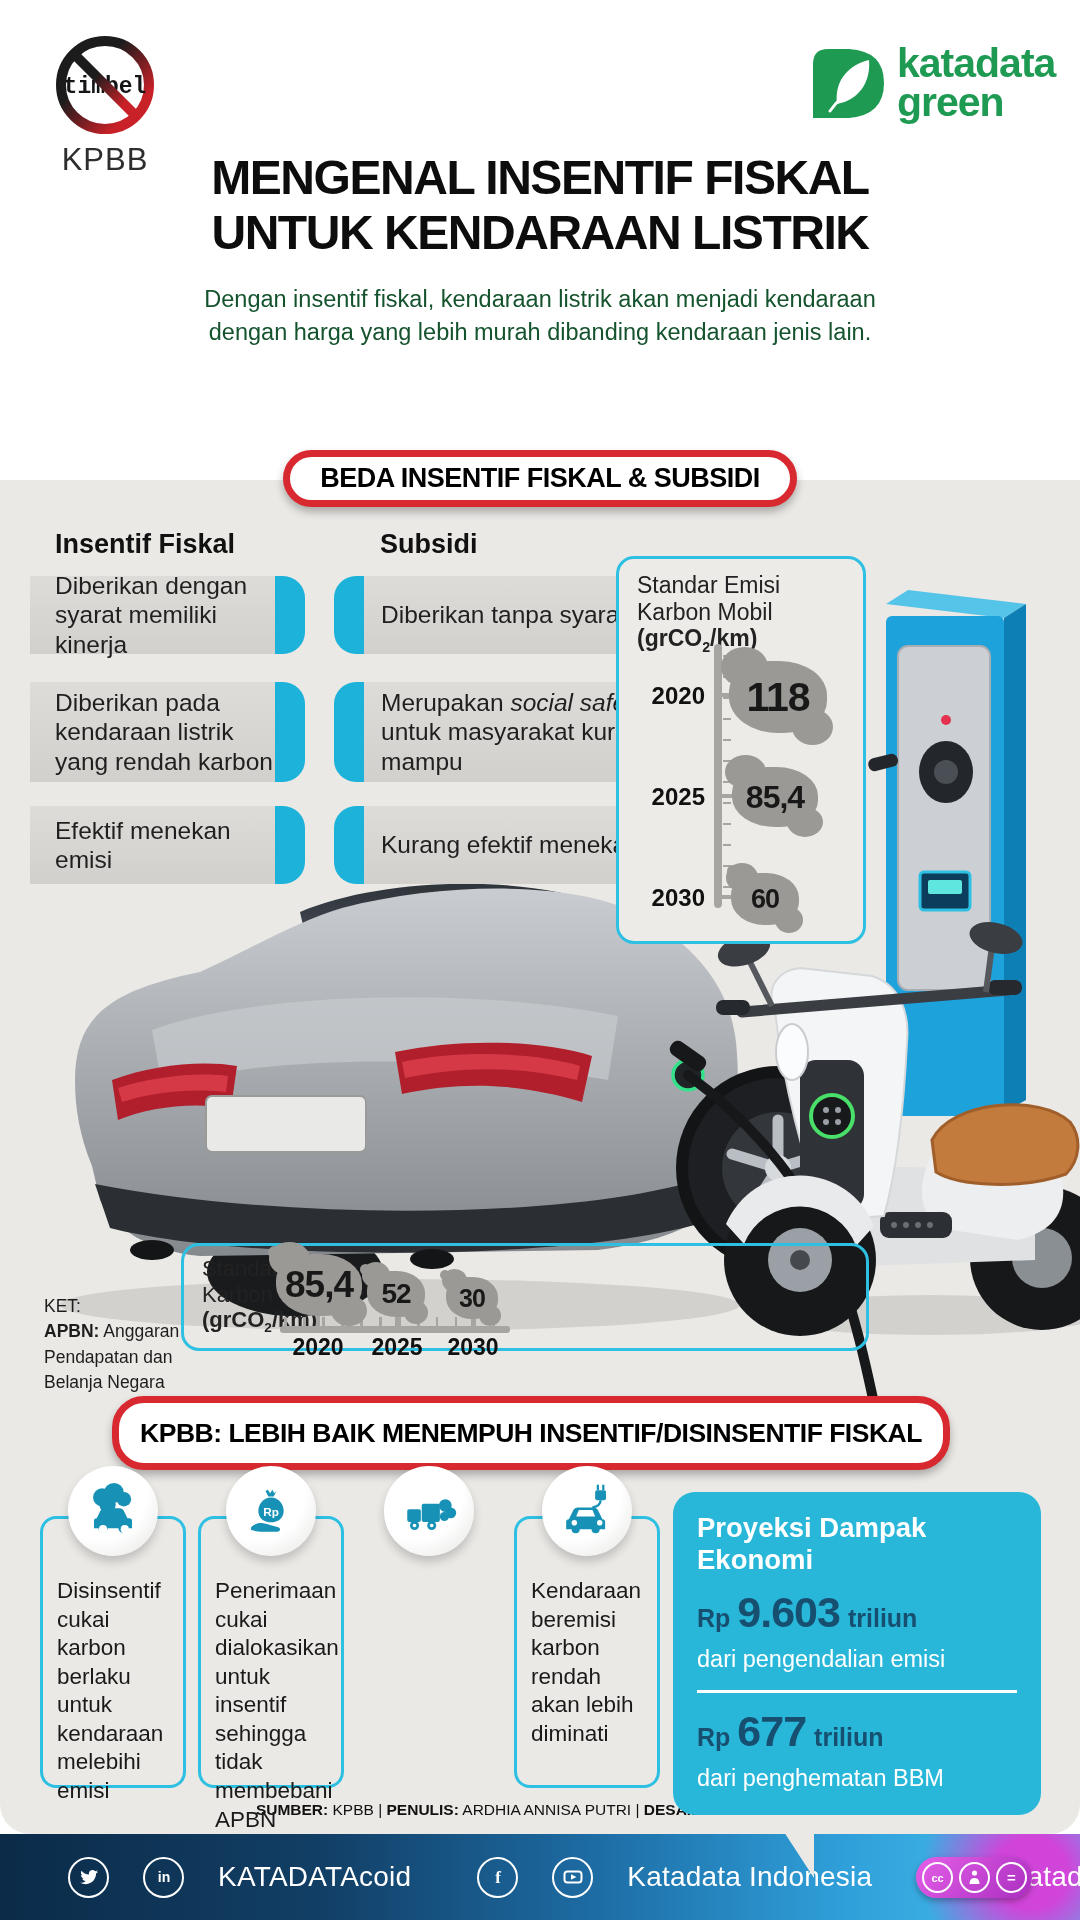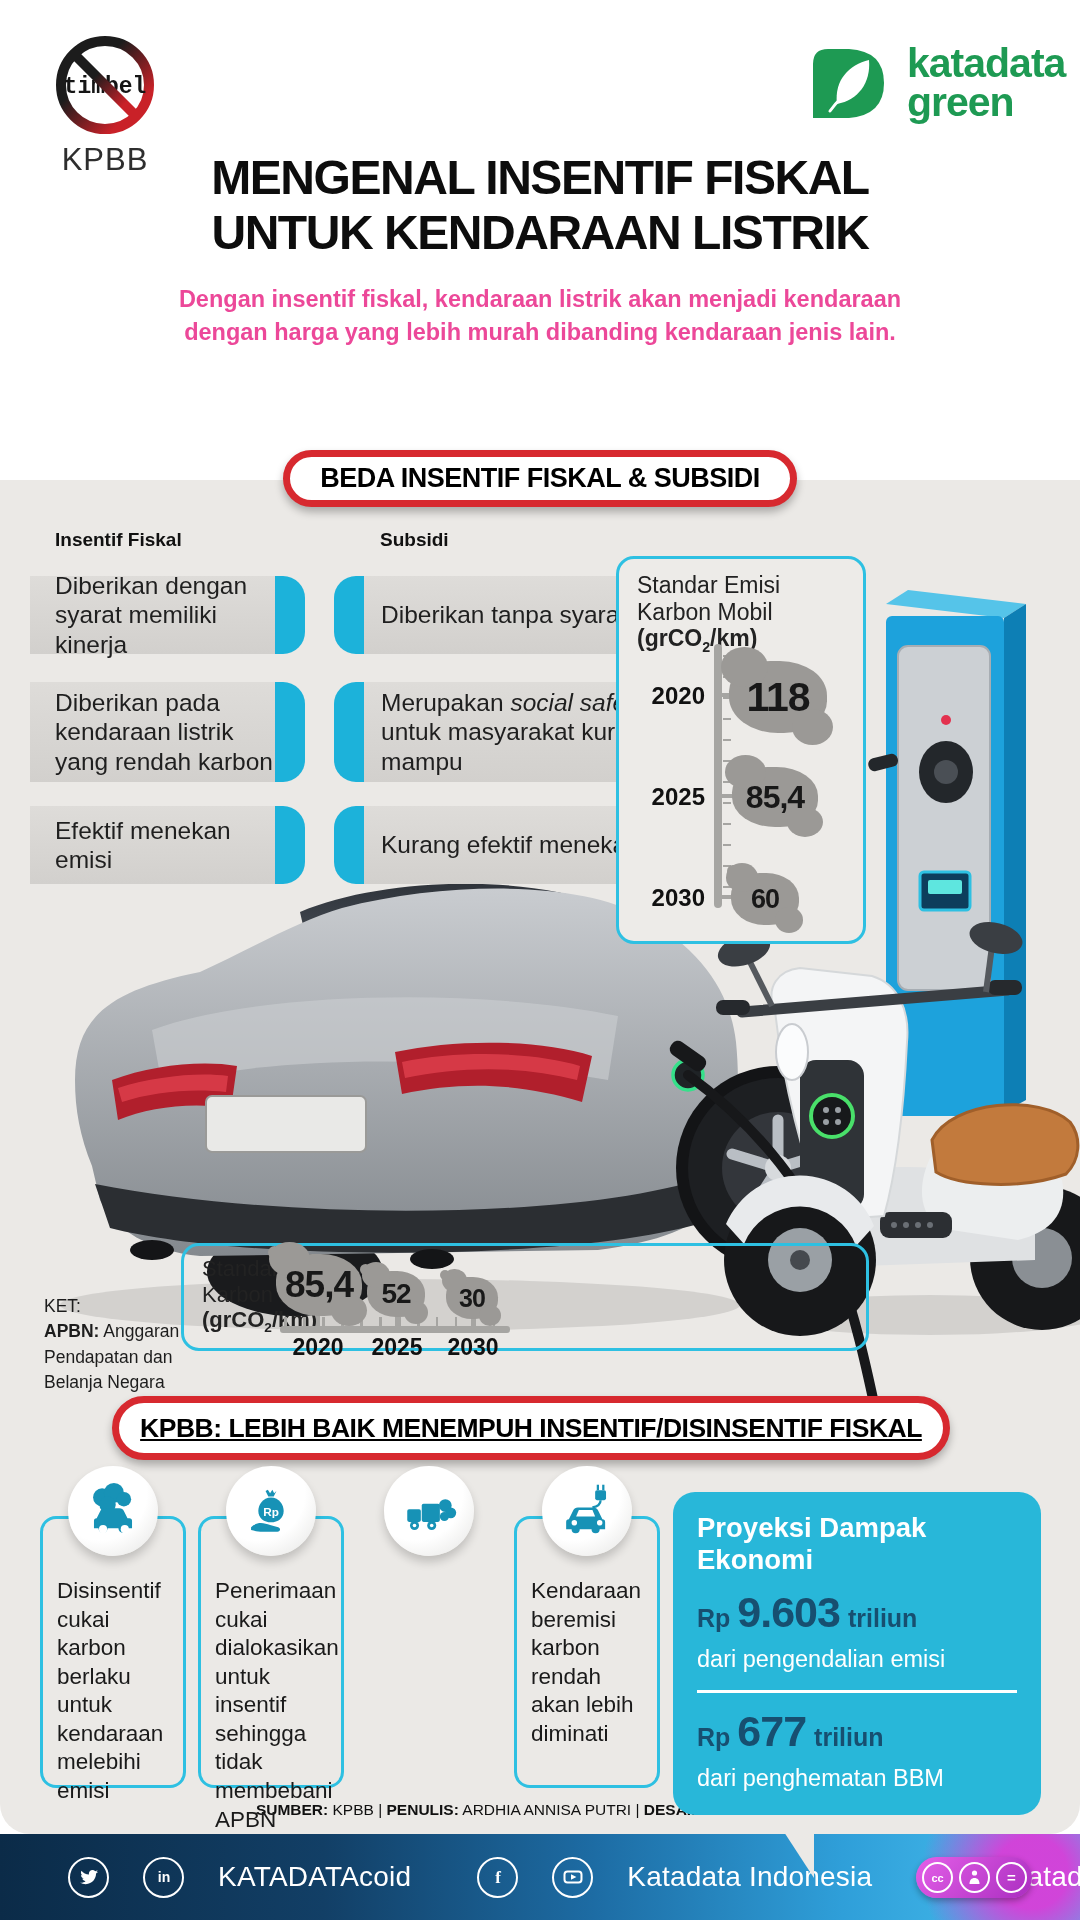--- a/index.html
+++ b/index.html
@@ -8,40 +8,40 @@
     --cloud:#9b9996; --ink:#141414;
   }
   html,body{margin:0;padding:0;}
   #page{position:relative;width:1080px;height:1920px;overflow:hidden;background:#ffffff;
         font-family:"Liberation Sans",sans-serif;color:var(--ink);}
   .abs{position:absolute;}
 
   
   .kpbb-logo{left:46px;top:34px;width:118px;text-align:center;}
   .kpbb-label{font-size:31px;color:#2e2e2e;letter-spacing:1px;margin-top:0px;}
-  .kd-logo{left:805px;top:42px;display:flex;align-items:center;gap:20px;justify-content:space-between;}
+  .kd-logo{left:805px;top:42px;display:flex;align-items:center;gap:10px;justify-content:space-between;}
   .kd-text{font-size:41px;line-height:0.95;color:var(--green);font-weight:700;letter-spacing:-1px;}
 
   
   .title{left:0;top:150px;width:1080px;text-align:center;font-weight:800;
          font-size:49px;line-height:1.13;letter-spacing:-1.5px;color:#0d0d0d;transform:scaleX(0.98);}
-  .intro{left:0;top:283px;width:1080px;text-align:center;font-weight:700;font-size:23.5px;line-height:1.42;color:#ec4899;}
+  .intro{left:0;top:283px;width:1080px;text-align:center;font-weight:400;font-size:23.5px;line-height:1.42;color:#14532d;}
 
   
   .panel{left:0;top:480px;width:1080px;height:1354px;background:var(--panel);border-radius:0 0 30px 30px;}
   .notch{left:784px;top:1832px;width:0;height:0;border-top:46px solid var(--panel);border-left:30px solid transparent;z-index:4;}
 
   
   .pill{background:#fff;border:7px solid var(--red);border-radius:32px;display:flex;align-items:center;justify-content:center;
         box-sizing:border-box;font-weight:800;color:#000;box-shadow:0 5px 8px rgba(0,0,0,0.28);z-index:6;}
   .pill1{left:283px;top:450px;width:514px;height:57px;font-size:27px;letter-spacing:-0.5px;}
-  .pill2{left:112px;top:1396px;width:838px;height:64px;font-size:26.5px;letter-spacing:-0.5px;text-decoration:underline;}
-
-  
-  .col-h{font-size:19px;font-weight:700;color:#111;z-index:3;}
+  .pill2{left:112px;top:1396px;width:838px;height:74px;font-size:26.5px;letter-spacing:-0.5px;}
+
+  
+  .col-h{font-size:27px;font-weight:700;color:#111;z-index:3;}
   .rowbar{display:flex;align-items:center;background:linear-gradient(180deg,#dedcd9,#d2d0cd);z-index:3;
           font-size:24.5px;line-height:1.2;color:#1f1f1f;box-sizing:border-box;}
   .rowL{left:30px;width:245px;padding-left:25px;}
   .rowL::after{content:"";position:absolute;right:-30px;top:0;bottom:0;width:30px;background:var(--cyan);border-radius:0 22px 22px 0;}
   .rowR{left:364px;width:373px;padding-left:17px;}
   .rowR::before{content:"";position:absolute;left:-30px;top:0;bottom:0;width:30px;background:var(--cyan);border-radius:22px 0 0 22px;}
   .r1{top:576px;height:78px;} .r2{top:682px;height:100px;} .r3{top:806px;height:78px;}
   .it{font-style:italic;}
 
   

